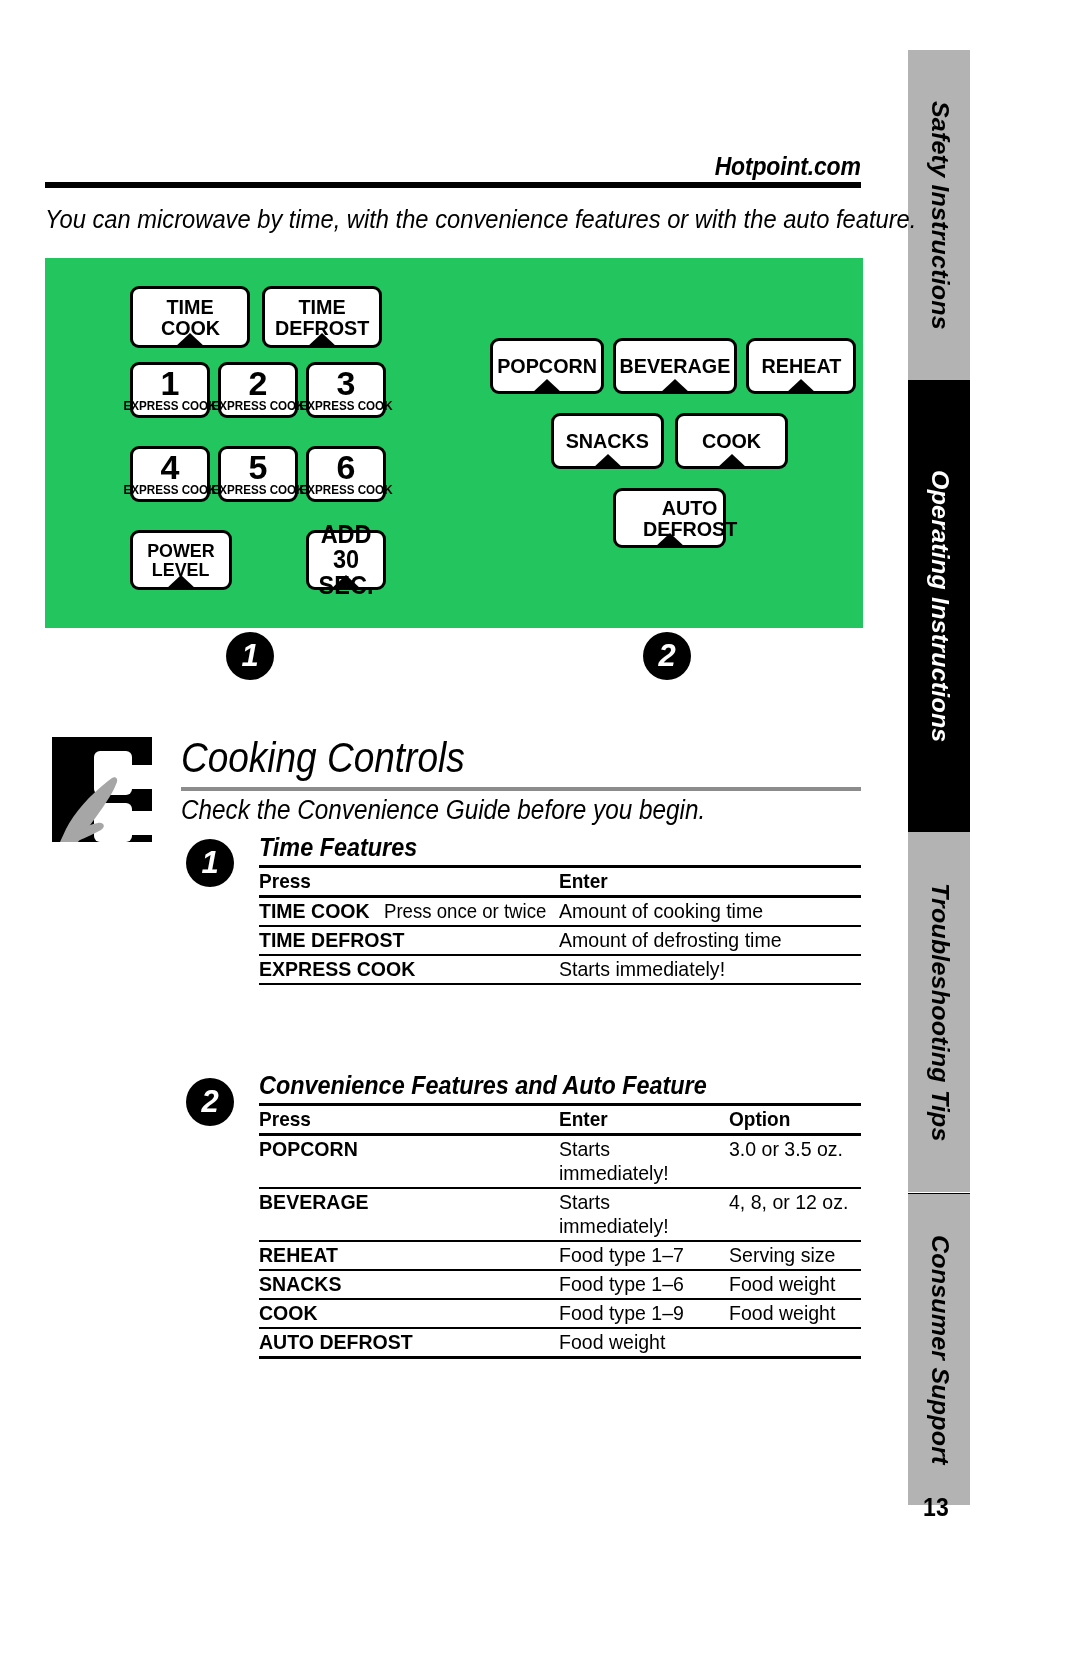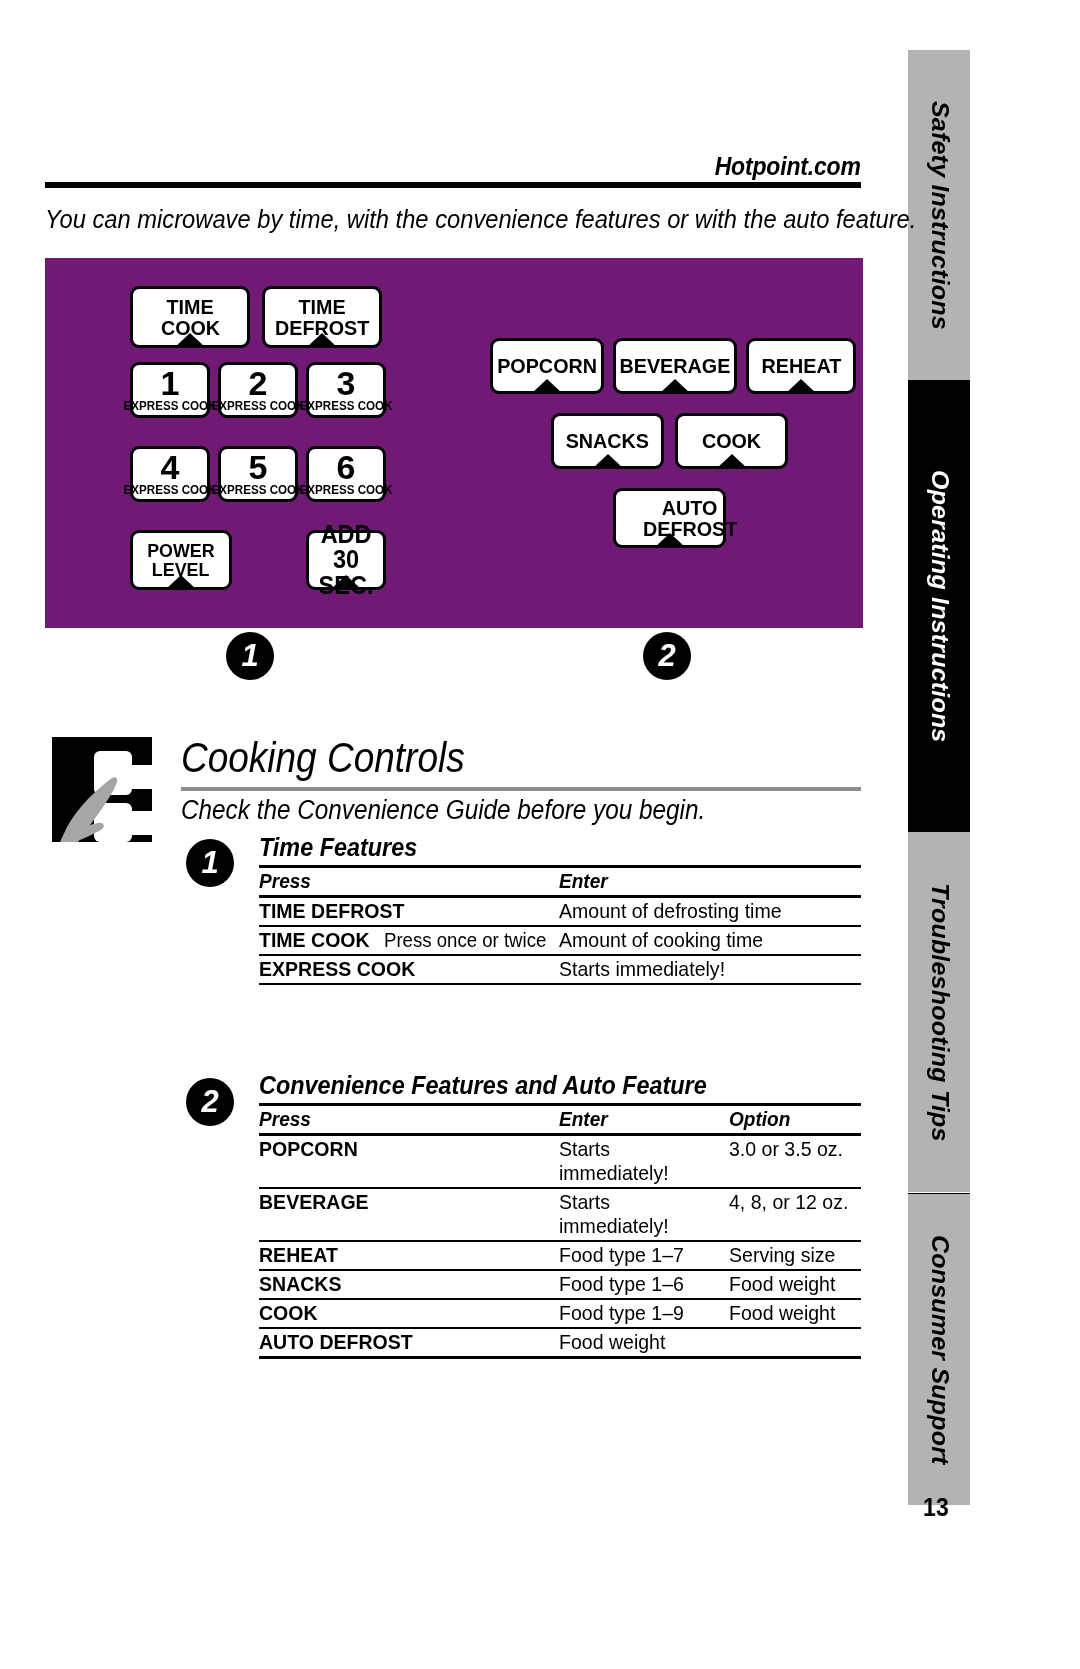--- a/index.html
+++ b/index.html
@@ -60,21 +60,21 @@
   .intro{
     position:absolute;left:45px;top:205px;width:830px;
     font-style:italic;font-size:25.5px;color:#000;
     transform:scaleX(0.93);transform-origin:left center;
     white-space:nowrap;
   }
 
   
   .panel{
     position:absolute;left:45px;top:258px;width:818px;height:370px;
-    background:#701a75;
+    background:#22c55e;
   }
   .btn{
     position:absolute;
     background:#ffffff;
     border:3px solid #000;
     border-radius:9px;
     box-sizing:border-box;
     display:flex;flex-direction:column;
     align-items:center;justify-content:center;
     font-weight:bold;color:#000;
@@ -157,21 +157,21 @@
     white-space:nowrap;padding-bottom:2px;
   }
   table.feat{
     border-collapse:collapse;width:602px;table-layout:fixed;
   }
   table.feat th, table.feat td{
     text-align:left;padding:1px 0 2px 0;vertical-align:top;
     color:#000;
   }
   table.feat th{
-    font-style:italic;font-weight:bold;font-size:20.5px;
+    font-weight:bold;font-size:20.5px;
   }
   table.feat tr.hdr th{border-top:3px solid #000;border-bottom:3px solid #000;}
   table.feat td.press{font-weight:bold;font-size:21px;}
   table.feat td.val{font-size:21px;font-weight:normal;}
   table.feat tr.row td{border-bottom:2.5px solid #000;}
   table.feat tr.row.lastrow td{border-bottom:3px solid #000;}
   .subnote{font-weight:normal;font-size:20px;display:block;padding-top:1px;}
   .sq{display:inline-block;transform:scaleX(0.93);transform-origin:left center;}
 
   
@@ -321,29 +321,29 @@
       <colgroup>
           <col class="c1">
           <col class="c2">
         </colgroup>
       <tbody>
           <tr class="hdr">
         <th><span class="sq">Press</span></th>
         <th><span class="sq">Enter</span></th>
       </tr>
       <tr class="row">
-        <td class="press"><span class="sq">TIME DEFROST</span></td>
-        <td class="val"><span class="sq">Amount of defrosting time</span></td>
-      </tr>
-      <tr class="row">
         <td class="press">
           <span class="sq">TIME COOK</span>
           <span class="subnote sq">Press once or twice</span>
         </td>
         <td class="val"><span class="sq">Amount of cooking time</span></td>
+      </tr>
+      <tr class="row">
+        <td class="press"><span class="sq">TIME DEFROST</span></td>
+        <td class="val"><span class="sq">Amount of defrosting time</span></td>
       </tr>
       <tr class="row">
         <td class="press"><span class="sq">EXPRESS COOK</span></td>
         <td class="val"><span class="sq">Starts immediately!</span></td>
       </tr>
     </tbody>
       </table>
   </div>
 
   <div class="bubble" style="left:186px;top:1078px;">2</div>

